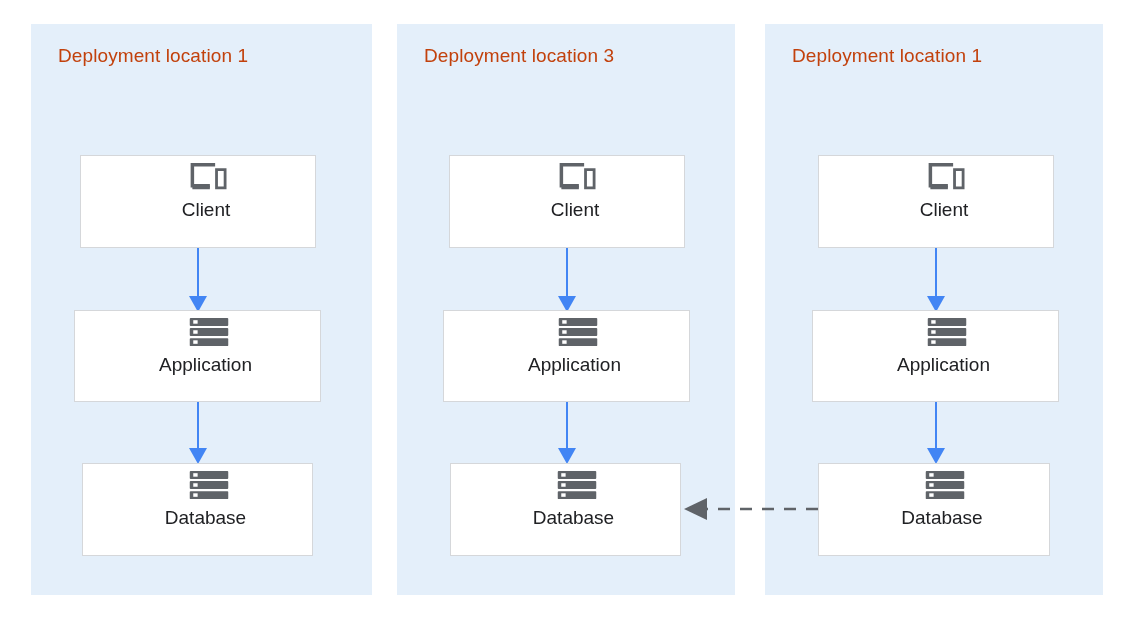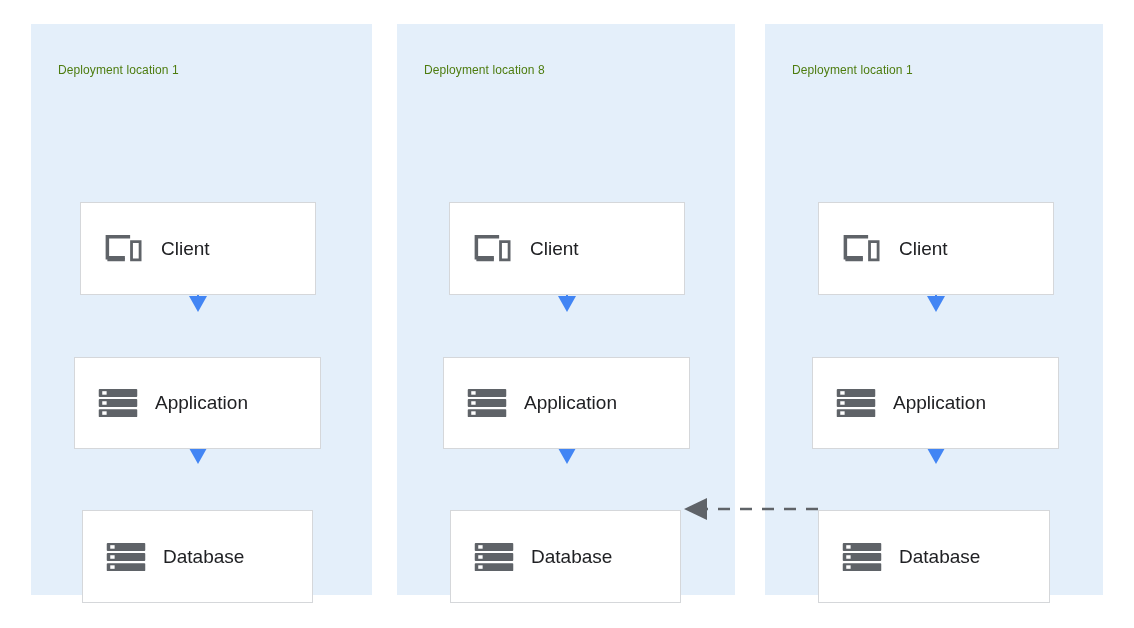--- a/index.html
+++ b/index.html
@@ -25,38 +25,37 @@
 
   
   .panel {
     position: absolute;
     background: #e4effa;
     box-sizing: border-box;
   }
   .panel-title {
     position: absolute;
     left: 27px;
-    top: 36px;
-    font-size: 12px;
+    top: 22px;
+    font-size: 19px;
     line-height: 20px;
-    color: #4d7c0f;
+    color: #c2410c;
     white-space: nowrap;
     letter-spacing: 0.1px;
   }
 
   
   .node {
     position: absolute;
     background: #ffffff;
     border: 1px solid #d5d7da;
     box-sizing: border-box;
     display: flex;
-    flex-direction: row;
+    flex-direction: column;
     align-items: center;
-    margin-top: 47px;
   }
   .node-icon {
     flex: 0 0 auto;
     margin-left: 22px;
     width: 42px;
     height: 42px;
     display: block;
   }
   .node-label {
     flex: 0 0 auto;
@@ -93,21 +92,21 @@
 </head>
 <body>
 
 <div id="canvas">
 
   <div class="panel" style="left:31px; top:24px; width:341px; height:571px;">
     <div class="panel-title">Deployment location 1</div>
   </div>
 
   <div class="panel" style="left:397px; top:24px; width:338px; height:571px;">
-    <div class="panel-title">Deployment location 8</div>
+    <div class="panel-title">Deployment location 3</div>
   </div>
 
   <div class="panel" style="left:765px; top:24px; width:338px; height:571px;">
     <div class="panel-title">Deployment location 1</div>
   </div>
 
   <svg class="connector" style="left:0; top:0;" width="1134" height="628" viewBox="0 0 1134 628">
 
     <g>
       <line class="conn-line" x1="198" y1="248" x2="198" y2="298"></line>

